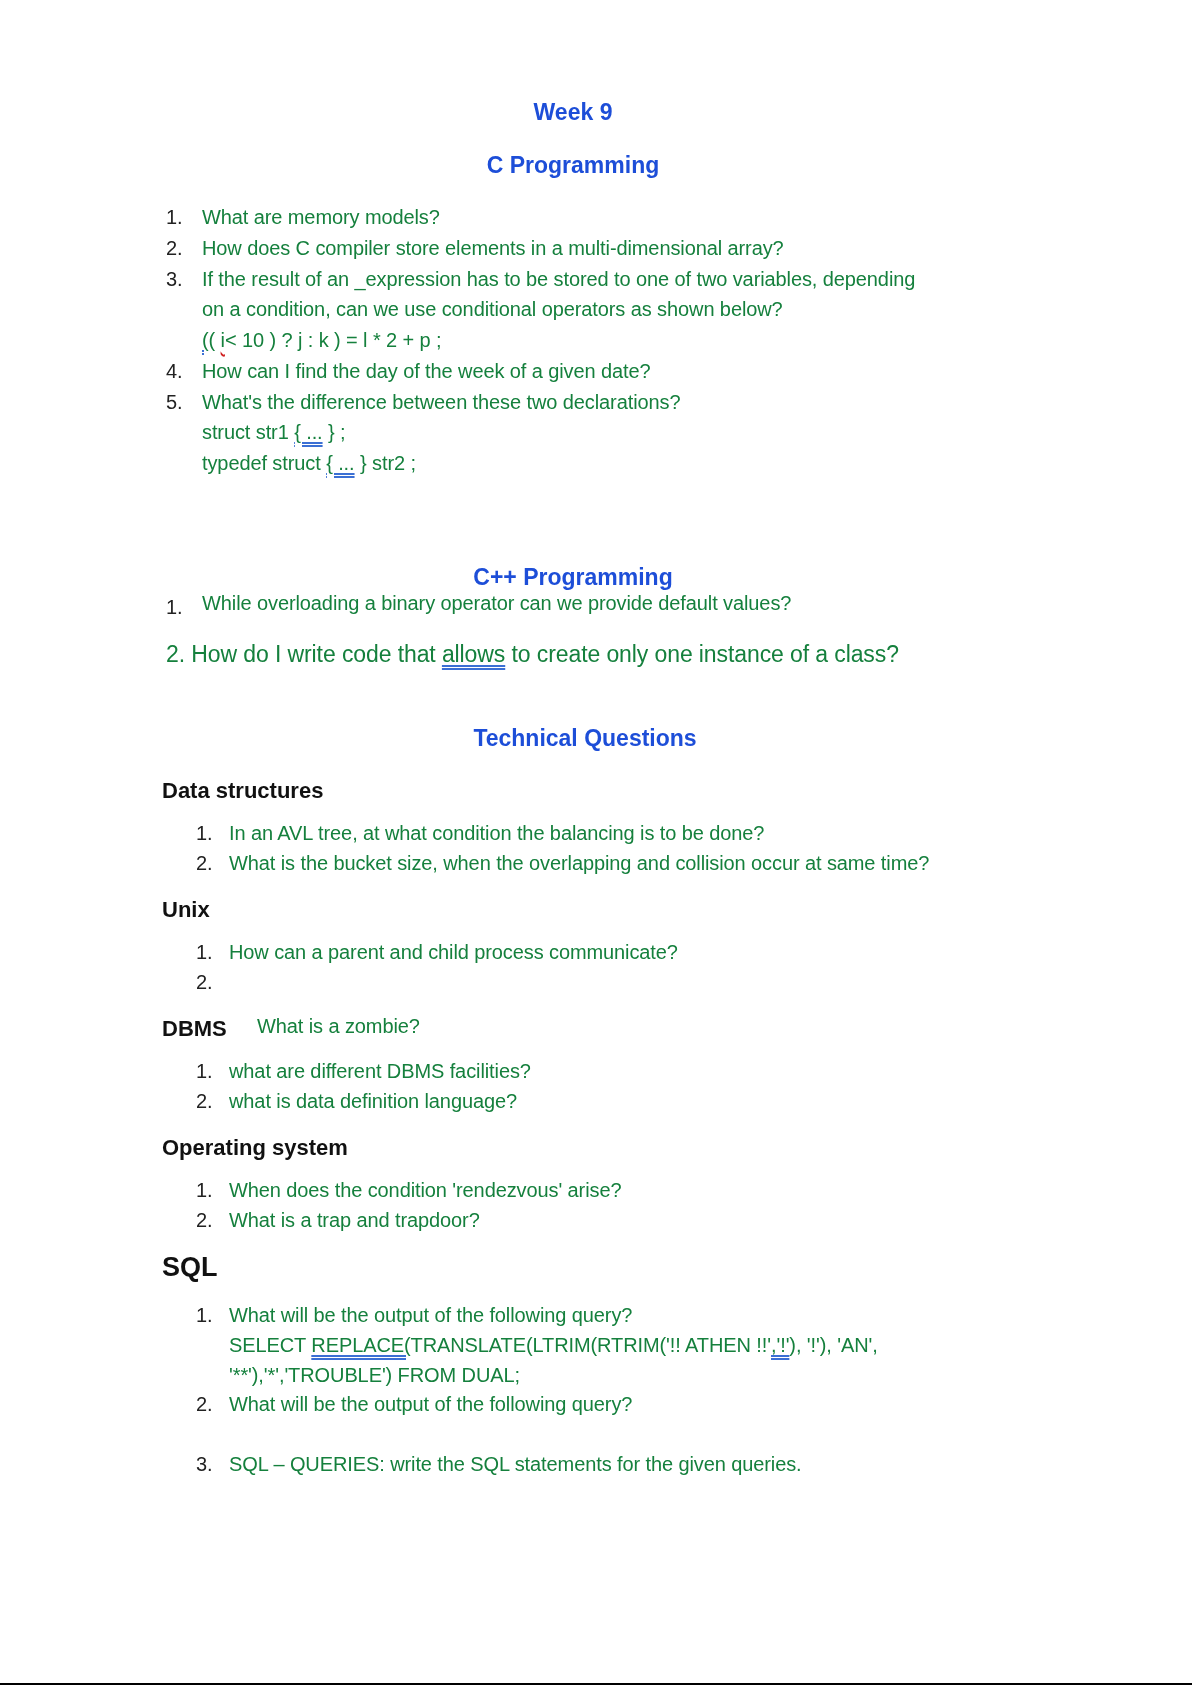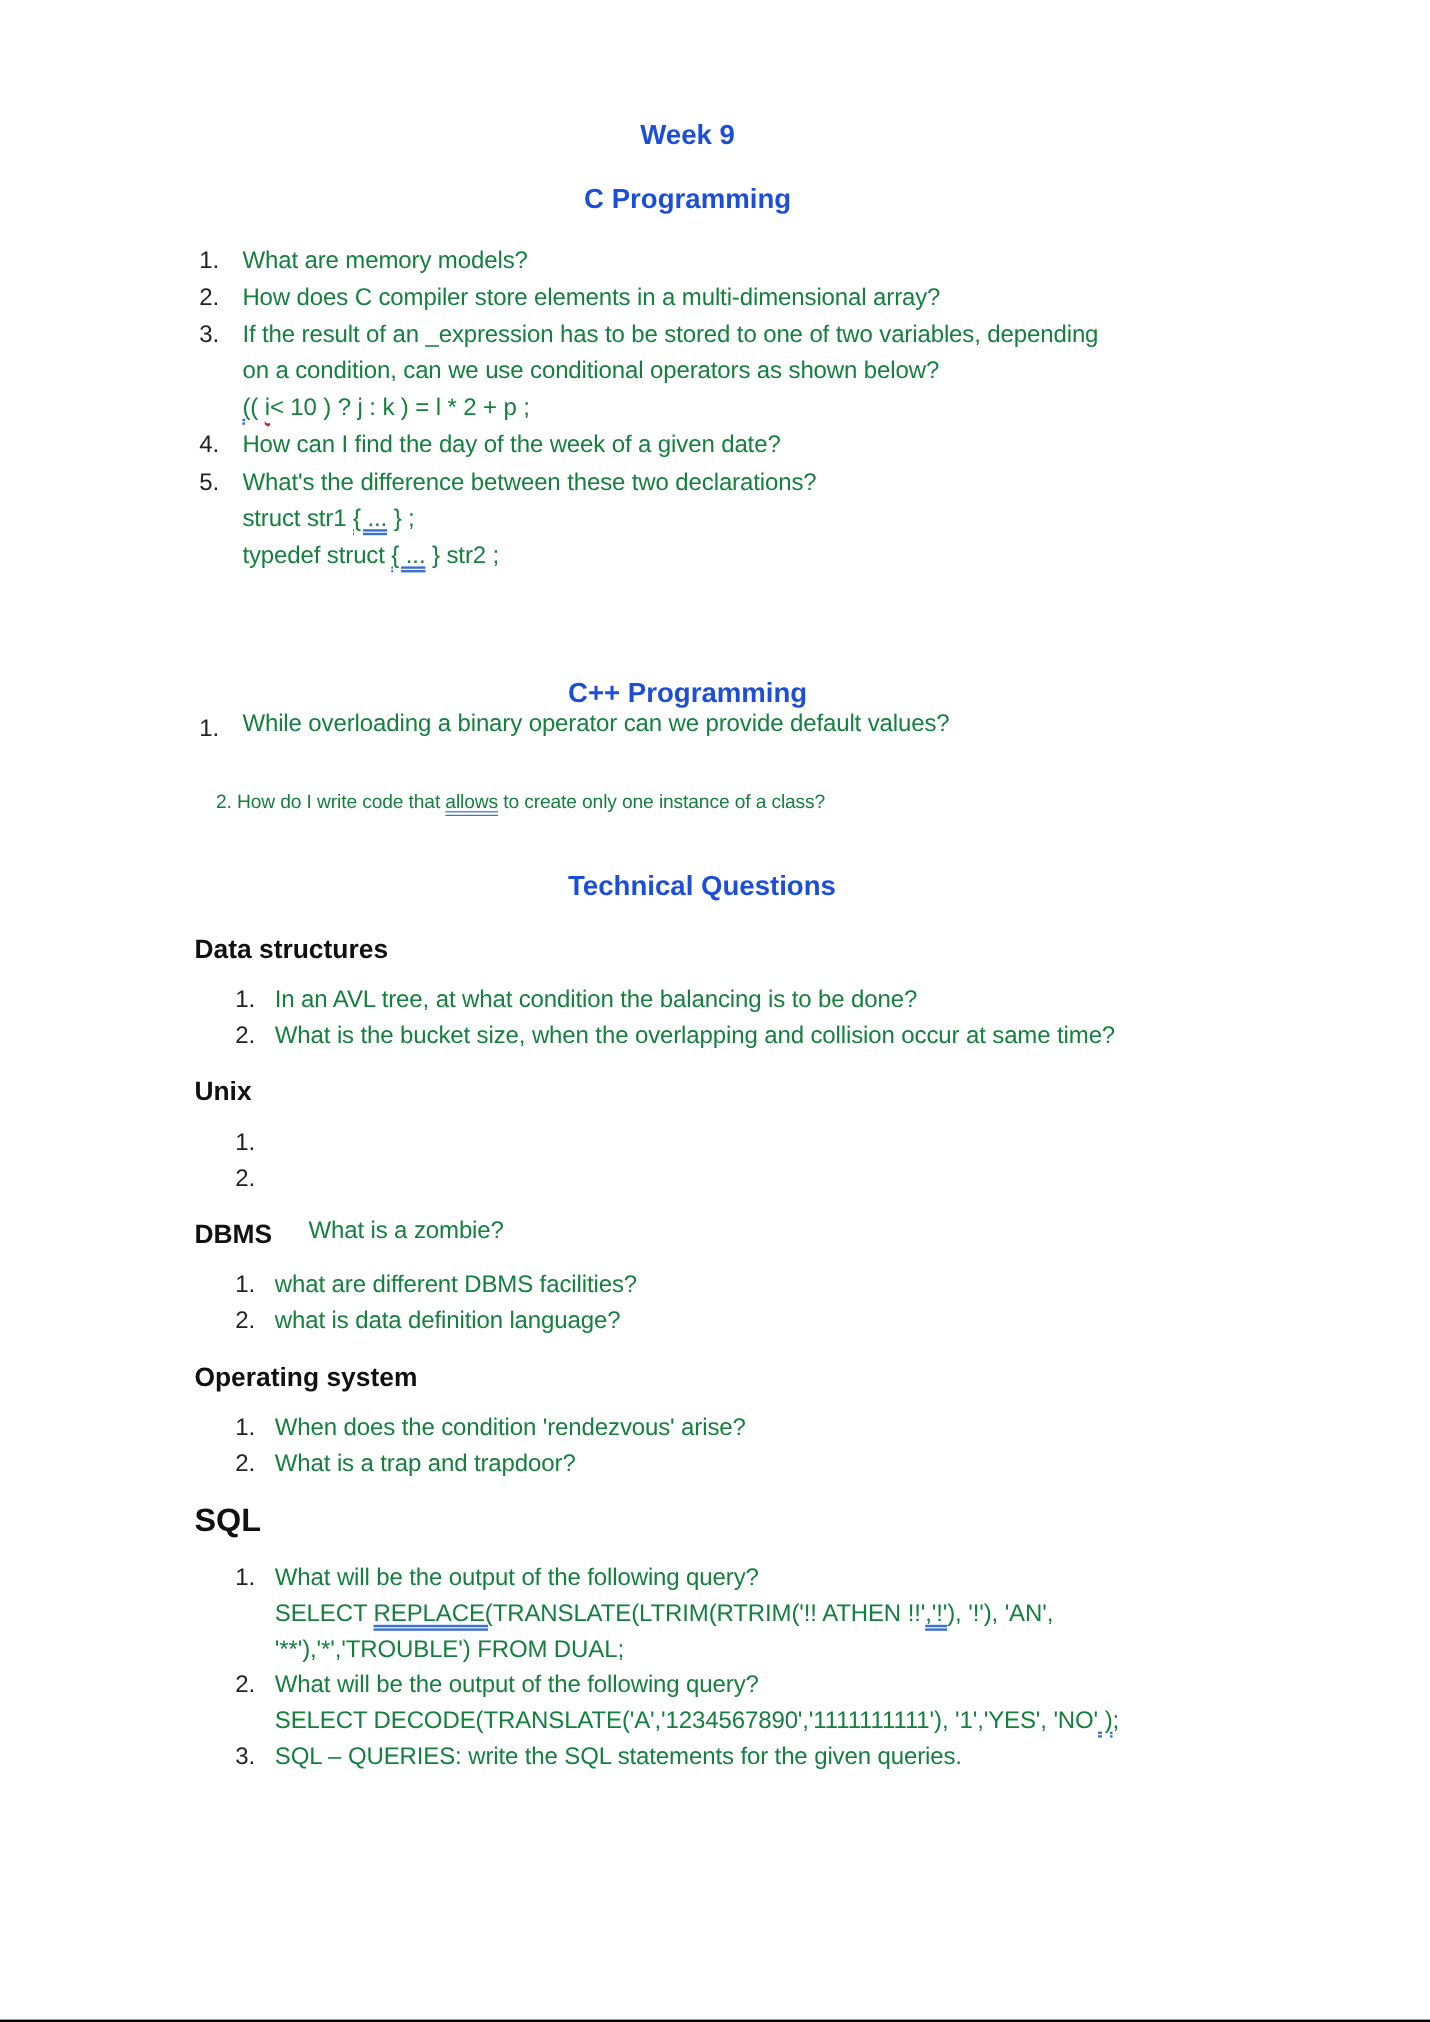--- a/index.html
+++ b/index.html
@@ -109,33 +109,34 @@
     <span class="line" style="left:202px; top:421px;"><span>struct str1 </span><span class="u-blue">{ ...</span><span> } ;</span></span>
     <span class="line" style="left:202px; top:452px;"><span>typedef struct </span><span class="u-blue">{ ...</span><span> } str2 ;</span></span>
   </div>
 
   <div class="heading" style="left:573px; top:564px;">C++ Programming</div>
 
   <div>
     <span class="num" style="left:166px; top:596px;">1.</span>
     <span class="line" style="left:202px; top:592px;">While overloading a binary operator can we provide default values?</span>
 
-    <span class="line" style="left:180px; top:641px; font-size:16px;margin-top:19px;"><span>2.</span> <span>How do I write code that </span><span class="u-blue">allows</span><span> to create only one instance of a class?</span></span>
+    <span class="line" style="left:166px; top:641px; font-size:23px;"><span>2.</span> <span>How do I write code that </span><span class="u-blue">allows</span><span> to create only one instance of a class?</span></span>
   </div>
 
   <div class="heading" style="left:585px; top:725px;">Technical Questions</div>
 
   <div class="subhead" style="top:778px;">Data structures</div>
   <span class="num" style="left:196px; top:822px;">1.</span>
   <span class="line" style="left:229px; top:822px;">In an AVL tree, at what condition the balancing is to be done?</span>
   <span class="num" style="left:196px; top:852px;">2.</span>
   <span class="line" style="left:229px; top:852px;">What is the bucket size, when the overlapping and collision occur at same time?</span>
 
   <div class="subhead" style="top:897px;">Unix</div>
   <span class="num" style="left:196px; top:941px;">1.</span>
+  <span class="line" style="left:229px; top:941px;">How can a parent and child process communicate?</span>
   <span class="num" style="left:196px; top:971px;">2.</span>
   <span class="line" style="left:229px; top:1015px;margin-left:28px;">What is a zombie?</span>
 
   <div class="subhead" style="top:1016px;">DBMS</div>
   <span class="num" style="left:196px; top:1060px;">1.</span>
   <span class="line" style="left:229px; top:1060px;">what are different DBMS facilities?</span>
   <span class="num" style="left:196px; top:1090px;">2.</span>
   <span class="line" style="left:229px; top:1090px;">what is data definition language?</span>
 
   <div class="subhead" style="top:1135px;">Operating system</div>
@@ -145,19 +146,18 @@
   <span class="line" style="left:229px; top:1209px;">What is a trap and trapdoor?</span>
 
   <div class="subhead big" style="top:1252px;">SQL</div>
   <span class="num" style="left:196px; top:1304px;">1.</span>
   <span class="line" style="left:229px; top:1304px;">What will be the output of the following query?</span>
   <span class="line" style="left:229px; top:1334px;"><span>SELECT </span><span class="u-blue">REPLACE(</span><span>TRANSLATE(LTRIM(RTRIM('!! ATHEN !!'</span><span class="u-blue">,'!'</span><span>), '!'), 'AN',</span></span>
   <span class="line" style="left:229px; top:1364px;">'**'),'*','TROUBLE') FROM DUAL;</span>
 
   <span class="num" style="left:196px; top:1393px;">2.</span>
   <span class="line" style="left:229px; top:1393px;">What will be the output of the following query?</span>
-  <span class="line" style="left:229px; top:1423px;"><span>SELECT DECODE(TRANSLATE('A','1234567890','1111111111'), '1','YES', 'NO'</span><span class="u-blue"> )</span><span>;</span></span>
 
   <span class="num" style="left:196px; top:1453px;">3.</span>
   <span class="line" style="left:229px; top:1453px;">SQL – QUERIES: write the SQL statements for the given queries.</span>
 </div>
 
 <div class="bottom-rule"></div>
 
 </body></html>

